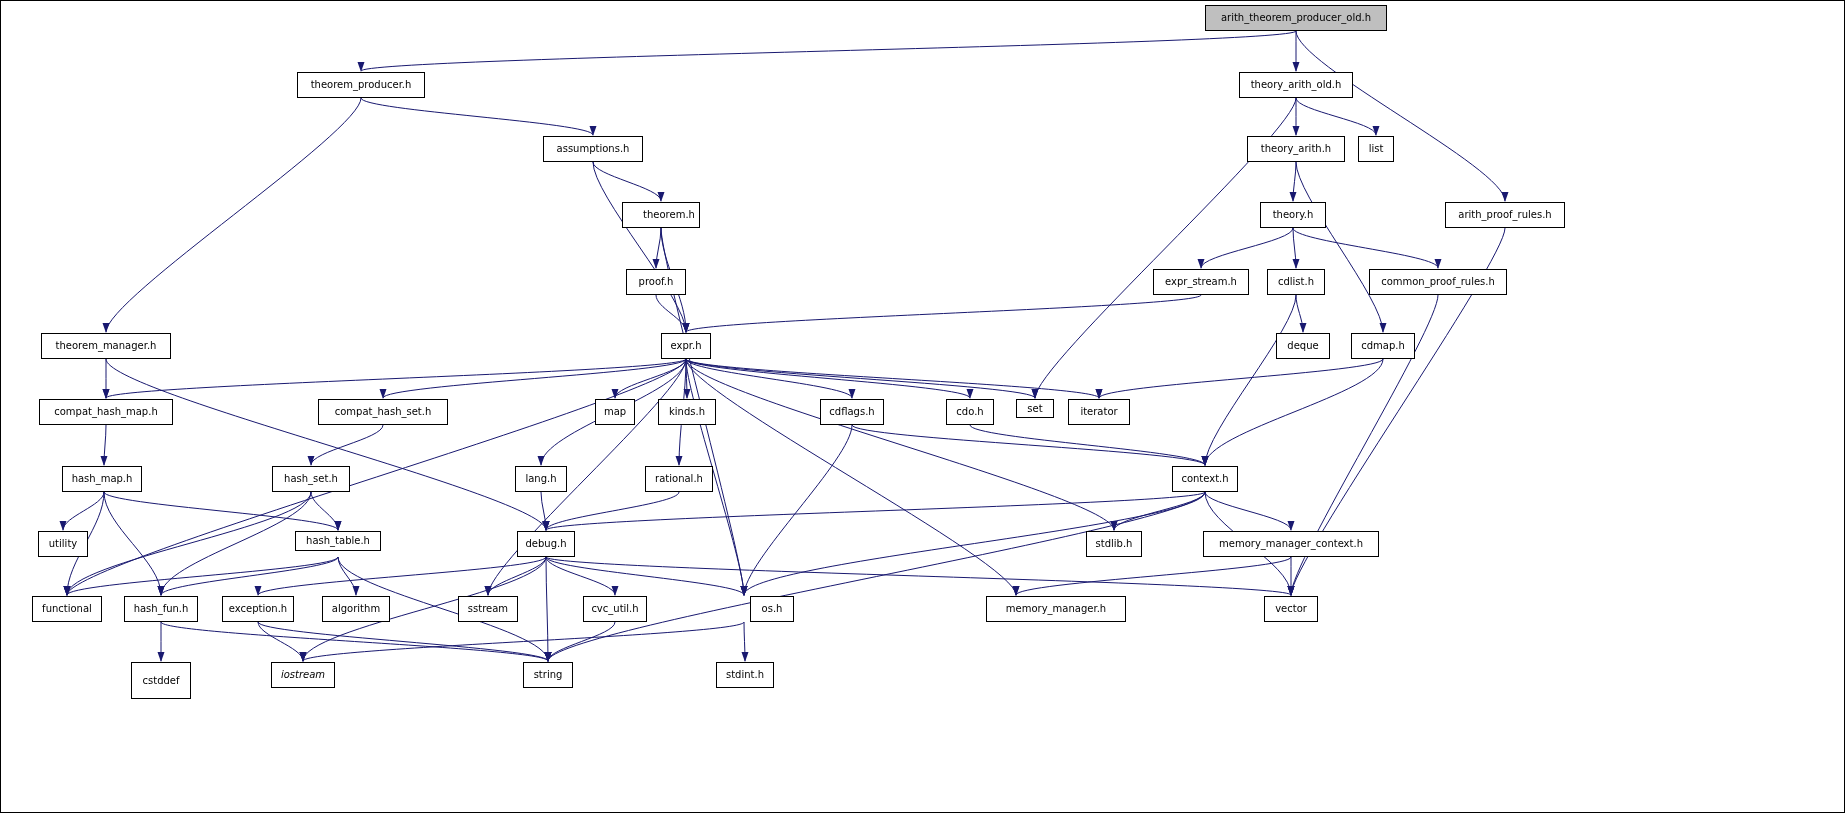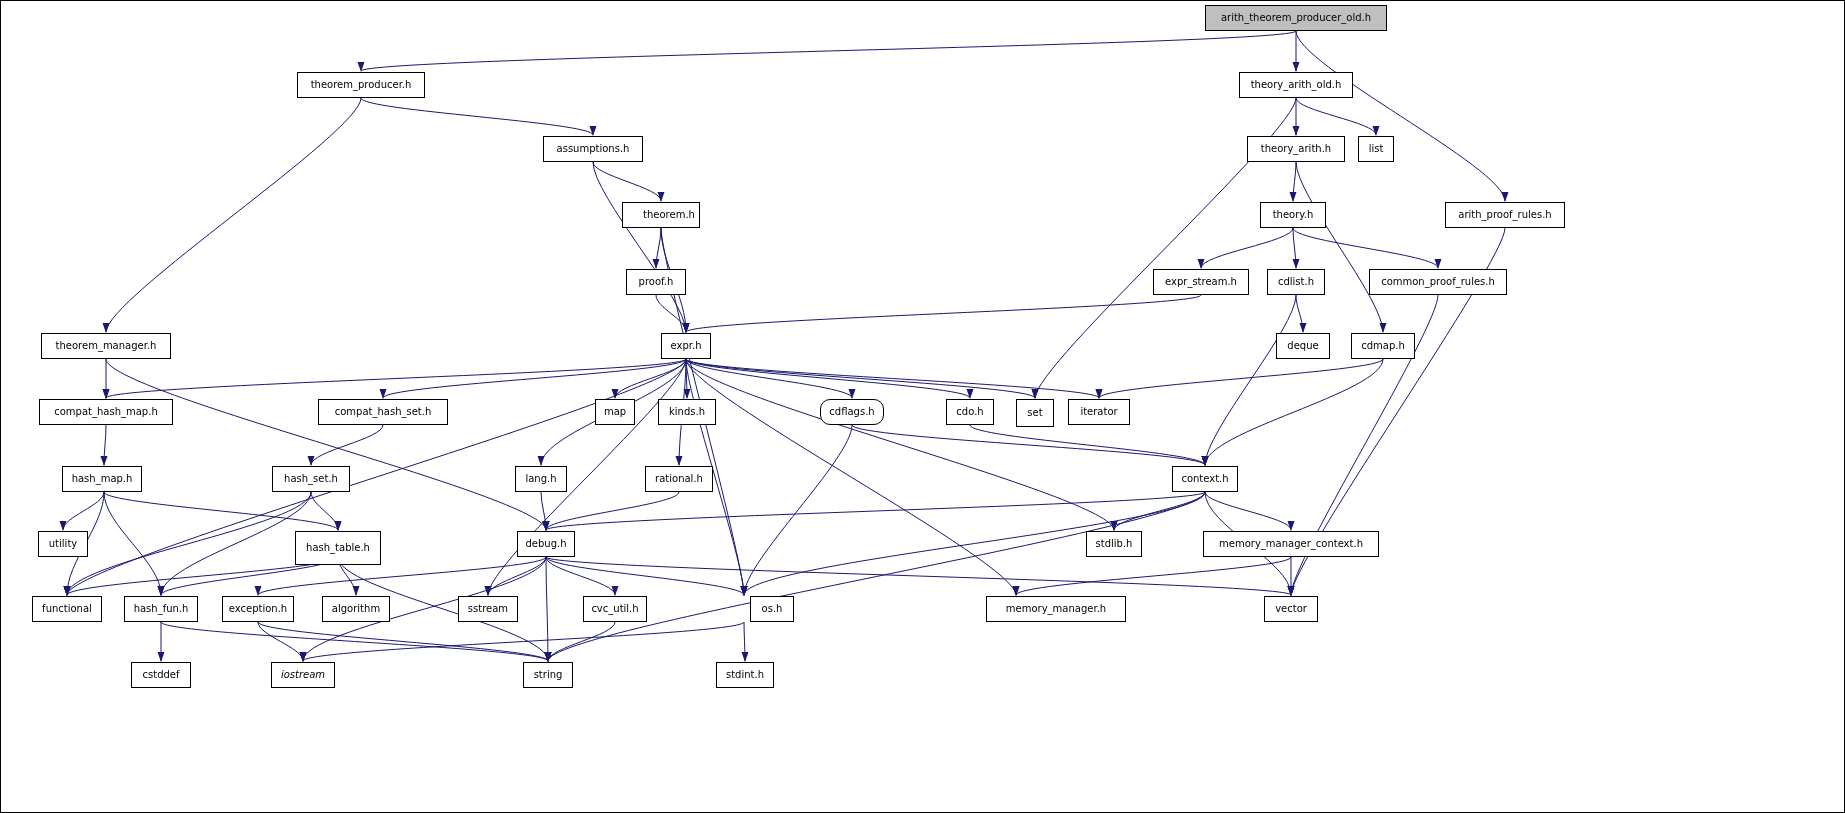--- a/index.html
+++ b/index.html
@@ -191,27 +191,27 @@
       </div>
       <div class="node" data-interactable="true" style="left: 317px; top: 398px; width: 130px; height: 26px;">
         <span data-interactable="false">compat_hash_set.h</span>
       </div>
       <div class="node" data-interactable="false" style="left: 594px; top: 398px; width: 40px; height: 26px;">
         <span data-interactable="false">map</span>
       </div>
       <div class="node" data-interactable="true" style="left: 657px; top: 398px; width: 58px; height: 26px;">
         <span data-interactable="false">kinds.h</span>
       </div>
-      <div class="node" data-interactable="true" style="left: 819px; top: 398px; width: 64px; height: 26px; border-radius: 10px;">
+      <div class="node" data-interactable="true" style="left: 819px; top: 398px; width: 64px; height: 26px;">
         <span data-interactable="false">cdflags.h</span>
       </div>
       <div class="node" data-interactable="true" style="left: 945px; top: 398px; width: 48px; height: 26px;">
         <span data-interactable="false">cdo.h</span>
       </div>
-      <div class="node" data-interactable="false" style="left: 1015px; top: 398px; width: 38px; height: 28px;">
+      <div class="node" data-interactable="false" style="left: 1015px; top: 398px; width: 38px; height: 19px;">
         <span data-interactable="false">set</span>
       </div>
       <div class="node" data-interactable="false" style="left: 1067px; top: 398px; width: 62px; height: 26px;">
         <span data-interactable="false">iterator</span>
       </div>
       <div class="node" data-interactable="true" style="left: 61px; top: 465px; width: 80px; height: 26px;">
         <span data-interactable="false">hash_map.h</span>
       </div>
       <div class="node" data-interactable="true" style="left: 271px; top: 465px; width: 78px; height: 26px;">
         <span data-interactable="false">hash_set.h</span>
@@ -221,21 +221,21 @@
       </div>
       <div class="node" data-interactable="true" style="left: 644px; top: 465px; width: 68px; height: 26px;">
         <span data-interactable="false">rational.h</span>
       </div>
       <div class="node" data-interactable="true" style="left: 1171px; top: 465px; width: 66px; height: 26px;">
         <span data-interactable="false">context.h</span>
       </div>
       <div class="node" data-interactable="false" style="left: 37px; top: 530px; width: 50px; height: 26px;">
         <span data-interactable="false">utility</span>
       </div>
-      <div class="node" data-interactable="true" style="left: 294px; top: 530px; width: 86px; height: 34px;">
+      <div class="node" data-interactable="true" style="left: 294px; top: 530px; width: 86px; height: 20px;">
         <span data-interactable="false">hash_table.h</span>
       </div>
       <div class="node" data-interactable="true" style="left: 516px; top: 530px; width: 58px; height: 26px;">
         <span data-interactable="false">debug.h</span>
       </div>
       <div class="node" data-interactable="false" style="left: 1085px; top: 530px; width: 56px; height: 26px;">
         <span data-interactable="false">stdlib.h</span>
       </div>
       <div class="node" data-interactable="true" style="left: 1202px; top: 530px; width: 176px; height: 26px;">
         <span data-interactable="false">memory_manager_context.h</span>
@@ -260,21 +260,21 @@
       </div>
       <div class="node" data-interactable="true" style="left: 721px; top: 595px; width: 44px; height: 26px; margin-left: 28px;">
         <span data-interactable="false">os.h</span>
       </div>
       <div class="node" data-interactable="true" style="left: 949px; top: 595px; width: 140px; height: 26px; margin-left: 36px;">
         <span data-interactable="false">memory_manager.h</span>
       </div>
       <div class="node" data-interactable="false" style="left: 1263px; top: 595px; width: 54px; height: 26px;">
         <span data-interactable="false">vector</span>
       </div>
-      <div class="node" data-interactable="false" style="left: 130px; top: 661px; width: 60px; height: 26px;">
+      <div class="node" data-interactable="false" style="left: 130px; top: 661px; width: 60px; height: 37px;">
         <span data-interactable="false">cstddef</span>
       </div>
       <div class="node" data-interactable="false" style="left: 270px; top: 661px; width: 64px; height: 26px; font-style: italic;">
         <span data-interactable="false">iostream</span>
       </div>
       <div class="node" data-interactable="false" style="left: 522px; top: 661px; width: 50px; height: 26px;">
         <span data-interactable="false">string</span>
       </div>
       <div class="node" data-interactable="false" style="left: 715px; top: 661px; width: 58px; height: 26px;">
         <span data-interactable="false">stdint.h</span>

